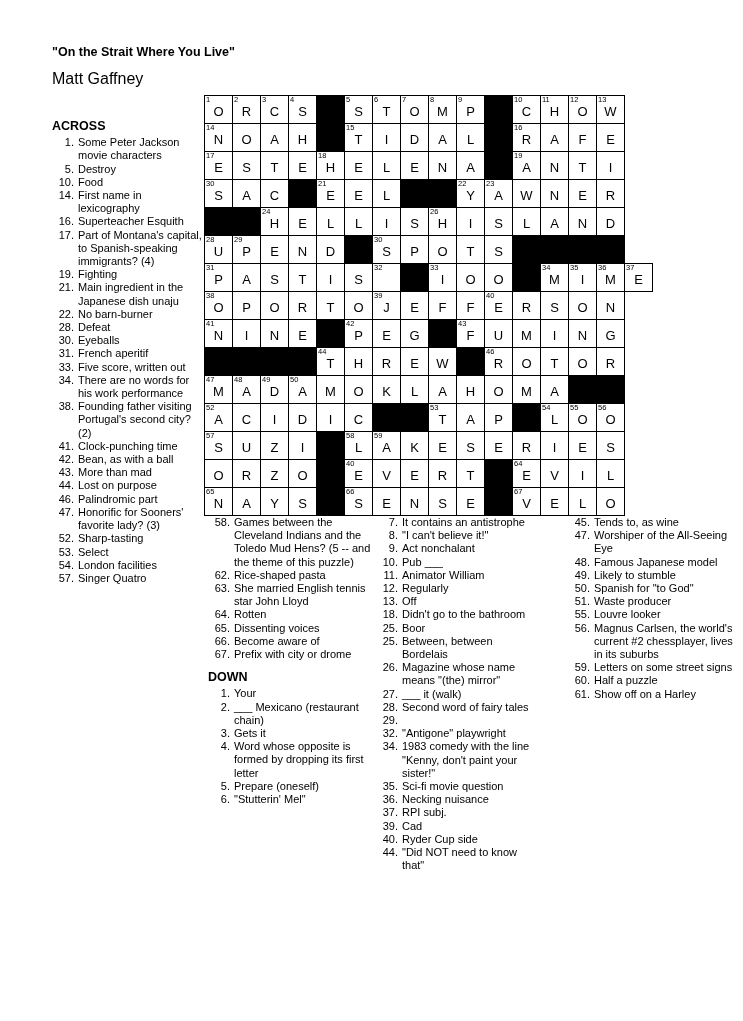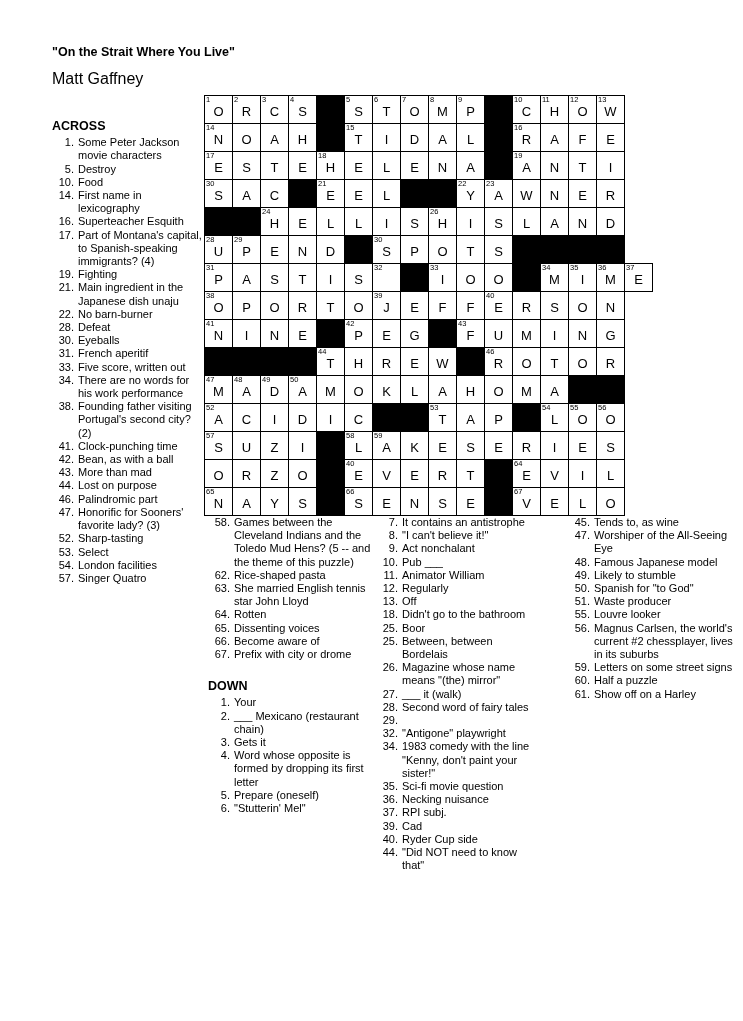--- a/index.html
+++ b/index.html
@@ -76,21 +76,21 @@
     text-align: right;
     flex: 0 0 26px;
     padding-right: 4px;
   }
   .clue .t {
     flex: 1 1 auto;
   }
   .section-label {
     font-size: 12.5px;
     font-weight: bold;
-    margin-top: 19px;
+    margin-top: 10px;
     margin-bottom: 3px;
   }
   .section-label.first { margin-top: 0; }
 </style>
 </head>
 <body>
 
 <div class="page">
 
   <div class="title">"On the Strait Where You Live"</div>

